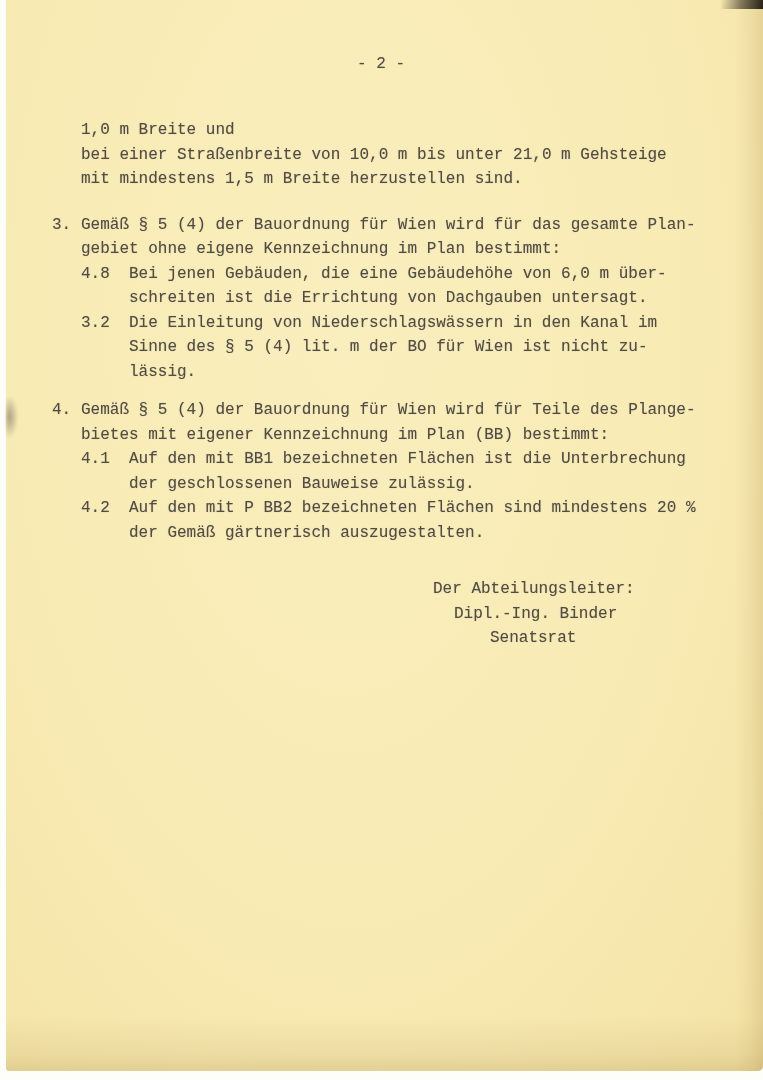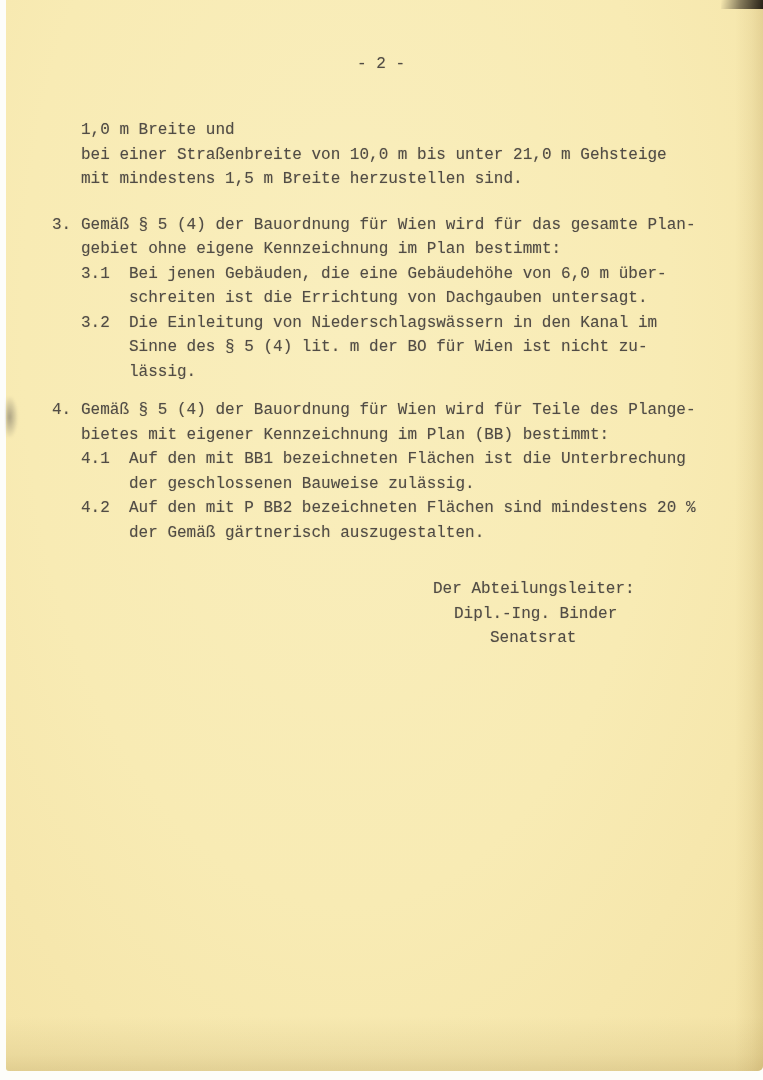--- a/index.html
+++ b/index.html
@@ -83,21 +83,21 @@
     <div class="txt indent">bei einer Straßenbreite von 10,0 m bis unter 21,0 m Gehsteige</div>
     <div class="txt indent">mit mindestens 1,5 m Breite herzustellen sind.</div>
   </div>
 
   <div class="item item-3">
     <span class="txt item-number">3.</span>
     <div class="txt indent">Gemäß § 5 (4) der Bauordnung für Wien wird für das gesamte Plan-</div>
     <div class="txt indent">gebiet ohne eigene Kennzeichnung im Plan bestimmt:</div>
 
     <div class="subitem">
-      <span class="txt subitem-number">3.1</span>
+      <span class="txt subitem-number">4.8</span>
       <div class="txt">Bei jenen Gebäuden, die eine Gebäudehöhe von 6,0 m über-</div>
       <div class="txt">schreiten ist die Errichtung von Dachgauben untersagt.</div>
     </div>
 
     <div class="subitem">
       <span class="txt subitem-number">3.2</span>
       <div class="txt">Die Einleitung von Niederschlagswässern in den Kanal im</div>
       <div class="txt">Sinne des § 5 (4) lit. m der BO für Wien ist nicht zu-</div>
       <div class="txt">lässig.</div>
     </div>

